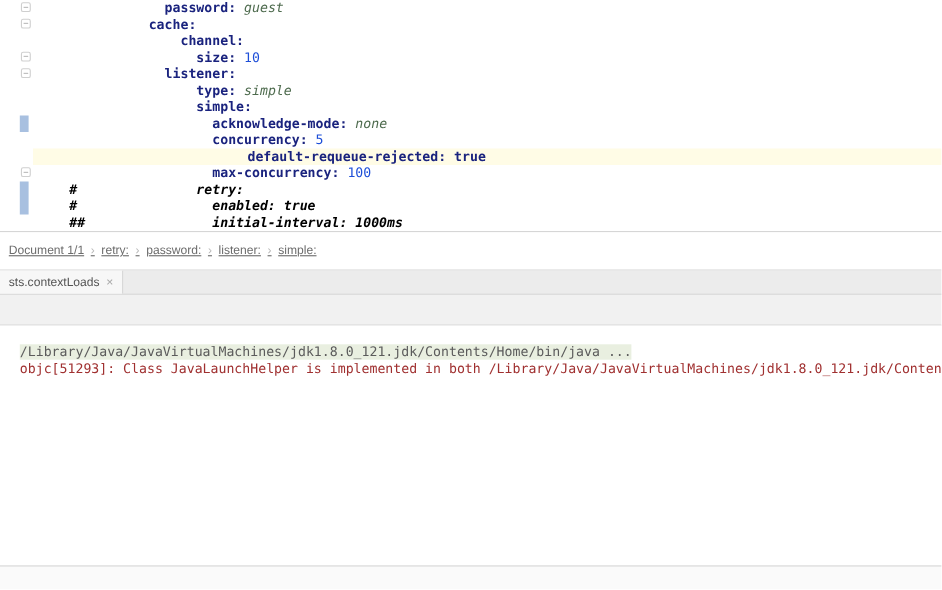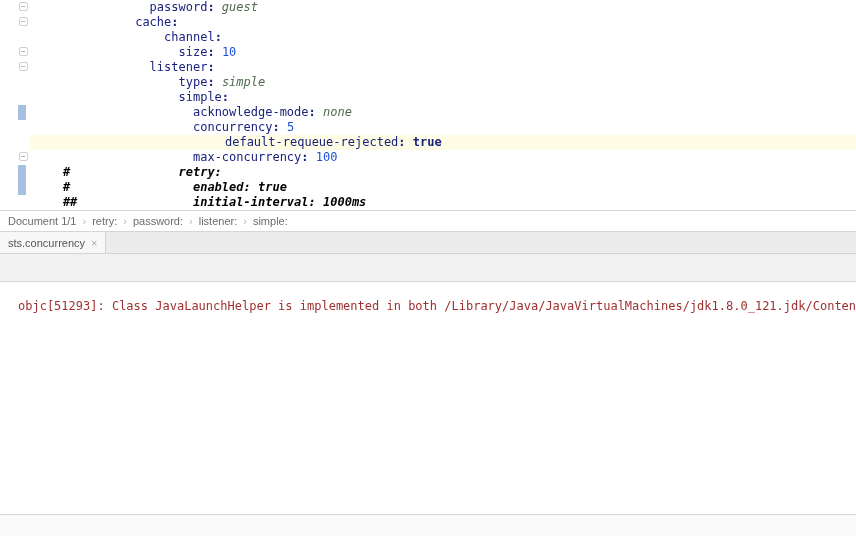--- a/index.html
+++ b/index.html
@@ -61,39 +61,40 @@
     height: 15px;
     padding-left: 4px;
   }
   .line-hl {
     background: #fffce6;
     width: 100%;
     padding-left: 36px;
   }
 
   
-  .kw { color: #1a237e; font-weight: normal; }  
+  .kw { color: #1a237e; font-weight: bold; }  
   .colon { color: #1a237e; font-weight: bold; }
   .str { color: #4e6b4e; font-style: italic; }   
   .num { color: #1d4ed8; }                       
   .bool { color: #1a237e; font-weight: bold; }
   .cmt { color: #000000; font-style: italic; font-weight: bold; }
 
   
   .breadcrumb {
-    height: 22px;
+    height: 36px;
     border-top: 1px solid #d6d6d6;
     border-bottom: 1px solid #d6d6d6;
     background: #ffffff;
     display: flex;
     align-items: center;
     font-family: -apple-system, "Helvetica Neue", sans-serif;
     font-size: 11px;
     color: #6c6c6c;
     padding: 0 8px;
+    text-decoration: underline;
   }
   .crumb { white-space: nowrap; }
   .crumb-sep { margin: 0 6px; color: #b8b8b8; }
 
   
   .tabstrip {
     height: 22px;
     background: #ececec;
     border-bottom: 1px solid #d4d4d4;
     display: flex;
@@ -189,24 +190,25 @@
   <span class="crumb-sep">›</span>
   <span class="crumb">password:</span>
   <span class="crumb-sep">›</span>
   <span class="crumb">listener:</span>
   <span class="crumb-sep">›</span>
   <span class="crumb">simple:</span>
 </div>
 
 <div class="tabstrip">
   <div class="tab">
-    <span>sts.concurrency</span>
+    <span>sts.contextLoads</span>
     <span class="tab-close">×</span>
   </div>
 </div>
 
 <div class="console-bar"></div>
 
 <div class="console">
+<span class="con-cmd">/Library/Java/JavaVirtualMachines/jdk1.8.0_121.jdk/Contents/Home/bin/java ...</span>
 <div class="con-warn">objc[51293]: Class JavaLaunchHelper is implemented in both /Library/Java/JavaVirtualMachines/jdk1.8.0_121.jdk/Contents/H</div>
 </div>
 
 <div class="statusbar"></div>
 
 </body></html>

